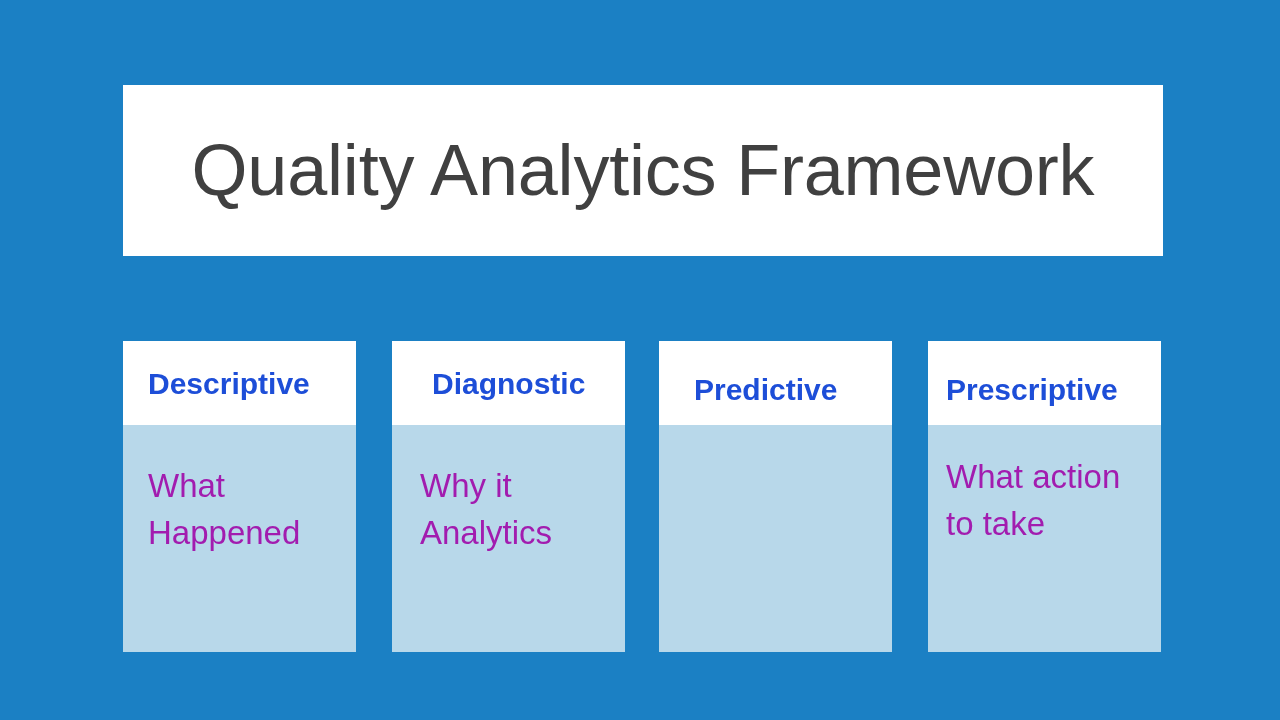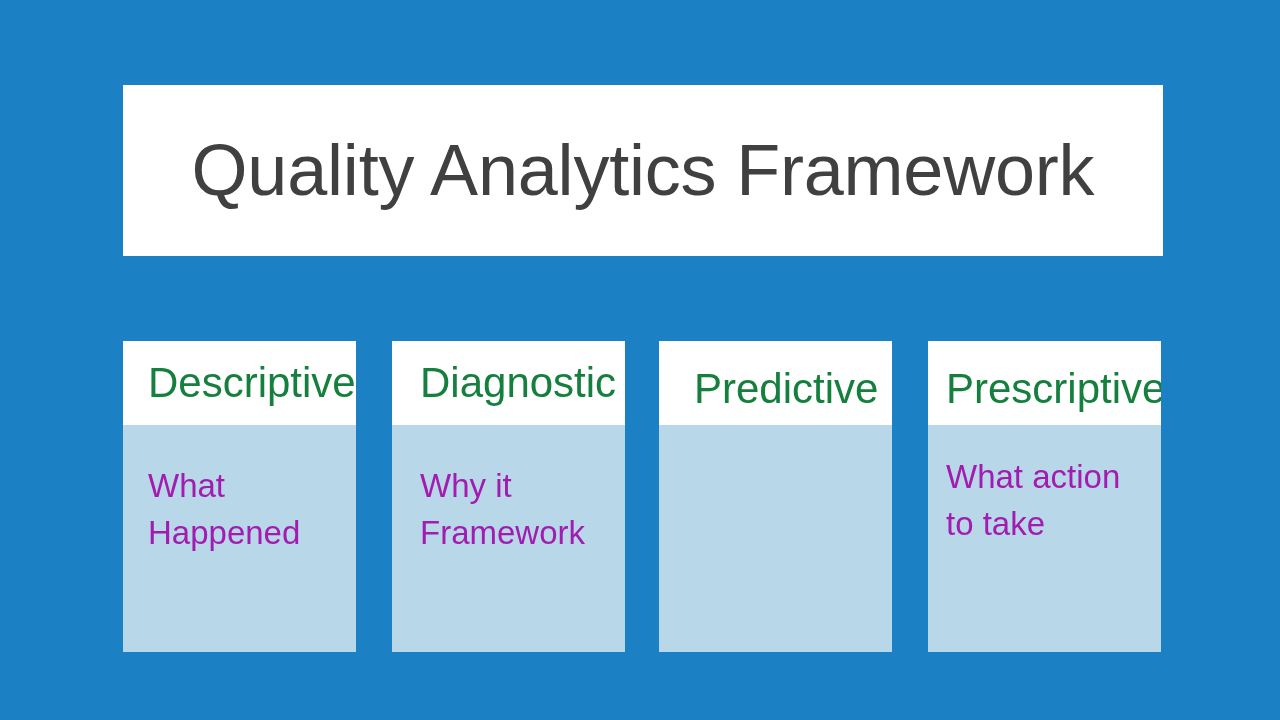--- a/index.html
+++ b/index.html
@@ -69,23 +69,23 @@
     left: 0;
     top: 0;
     width: 233px;
     height: 84px;
     background: #ffffff;
     box-sizing: border-box;
     display: flex;
     align-items: center;
   }
   .card-header-text {
-    font-size: 42px;
-    font-weight: 400;
-    color: #15803d;
+    font-size: 30px;
+    font-weight: 700;
+    color: #1d4ed8;
     line-height: 1.1;
     white-space: nowrap;
   }
 
   .card-body {
     position: absolute;
     left: 0;
     top: 84px;
     width: 233px;
     height: 227px;
@@ -94,21 +94,21 @@
   .card-body-text {
     font-size: 33px;
     font-weight: 400;
     color: #a21caf;
     line-height: 47px;
     white-space: pre-line;
   }
 
   
   .card.c0 .card-header-text { padding-left: 25px; }
-  .card.c1 .card-header-text { padding-left: 28px; }
+  .card.c1 .card-header-text { padding-left: 40px; }
   .card.c2 .card-header-text { padding-left: 35px; margin-top: 12px; }
   .card.c3 .card-header-text { padding-left: 18px; margin-top: 12px; }
 
   .card.c0 .card-body-text { padding: 37px 0 0 25px; }
   .card.c1 .card-body-text { padding: 37px 0 0 28px; }
   .card.c2 .card-body-text { padding: 37px 0 0 35px; }
   .card.c3 .card-body-text { padding: 28px 0 0 18px; }
 </style>
 </head>
 <body>
@@ -130,21 +130,21 @@
 Happened</div>
       </div>
     </div>
 
     <div class="card c1">
       <div class="card-header">
         <div class="card-header-text">Diagnostic</div>
       </div>
       <div class="card-body">
         <div class="card-body-text">Why it
-Framework</div>
+Analytics</div>
       </div>
     </div>
 
     <div class="card c2">
       <div class="card-header">
         <div class="card-header-text">Predictive</div>
       </div>
     </div>
 
     <div class="card c3">

